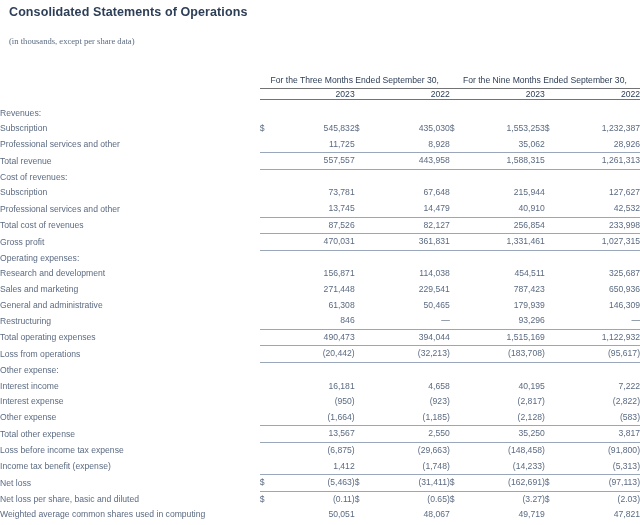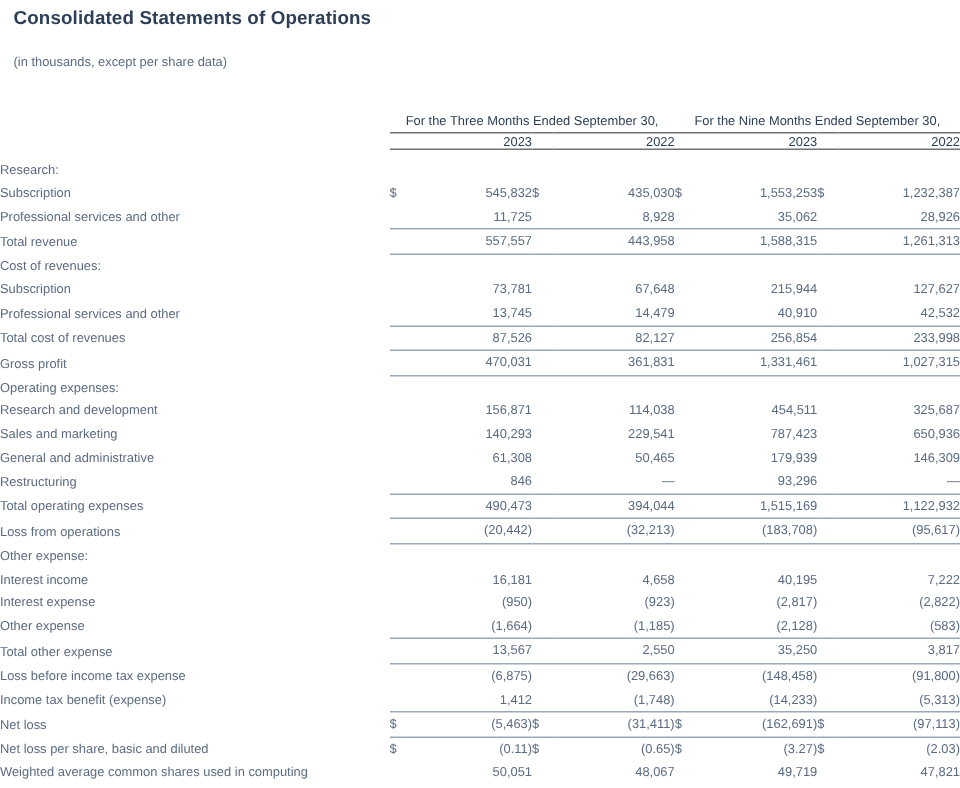--- a/index.html
+++ b/index.html
@@ -34,20 +34,21 @@
     letter-spacing: 0.1px;
     white-space: nowrap;
   }
   .doc-subtitle {
     position: absolute;
     left: 9px;
     top: 36px;
     font-size: 8.6px;
     color: #5b6b82;
     white-space: nowrap;
+    font-family: Liberation Serif, serif;
   }
 
   
   table.fin {
     position: absolute;
     left: 0;
     top: 74px;
     width: 640px;
     border-collapse: collapse;
     table-layout: fixed;
@@ -131,21 +132,21 @@
         <td class="hdr-year rule-bottom" colspan="2">2022</td>
         <td class="hdr-year rule-bottom" colspan="2">2023</td>
         <td class="hdr-year rule-bottom" colspan="2">2022</td>
       </tr>
       <tr class="spacer">
         <td colspan="9"></td>
       </tr>
     </thead>
     <tbody id="fin-body">
         <tr class="row">
-          <td class="label">Research:</td>
+          <td class="label">Revenues:</td>
           <td class="cur"></td>
           <td class="num"></td>
           <td class="cur"></td>
           <td class="num"></td>
           <td class="cur"></td>
           <td class="num"></td>
           <td class="cur"></td>
           <td class="num"></td>
         </tr>
         <tr class="row">
@@ -254,21 +255,21 @@
           <td class="cur"></td>
           <td class="num">114,038</td>
           <td class="cur"></td>
           <td class="num">454,511</td>
           <td class="cur"></td>
           <td class="num">325,687</td>
         </tr>
         <tr class="row">
           <td class="label indent1">Sales and marketing</td>
           <td class="cur"></td>
-          <td class="num">140,293</td>
+          <td class="num">271,448</td>
           <td class="cur"></td>
           <td class="num">229,541</td>
           <td class="cur"></td>
           <td class="num">787,423</td>
           <td class="cur"></td>
           <td class="num">650,936</td>
         </tr>
         <tr class="row">
           <td class="label indent1">General and administrative</td>
           <td class="cur"></td>

